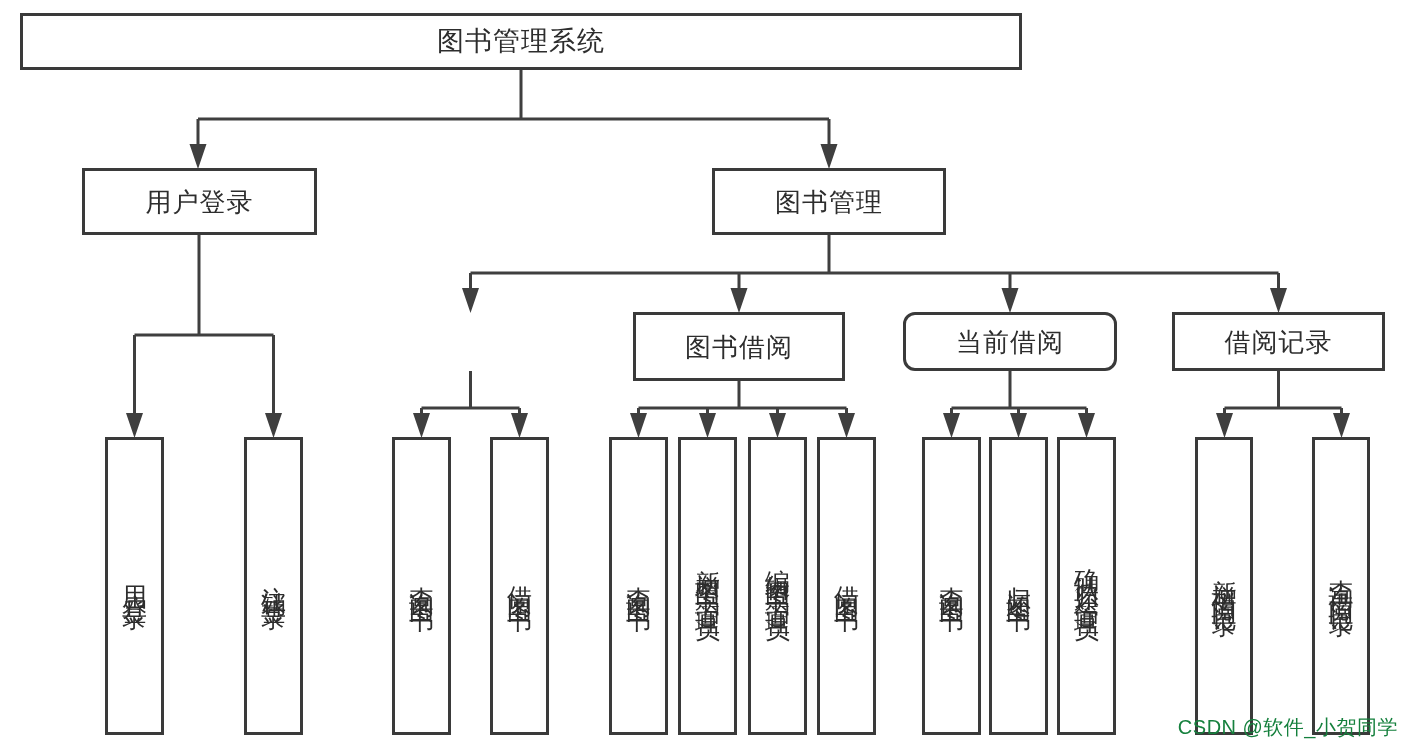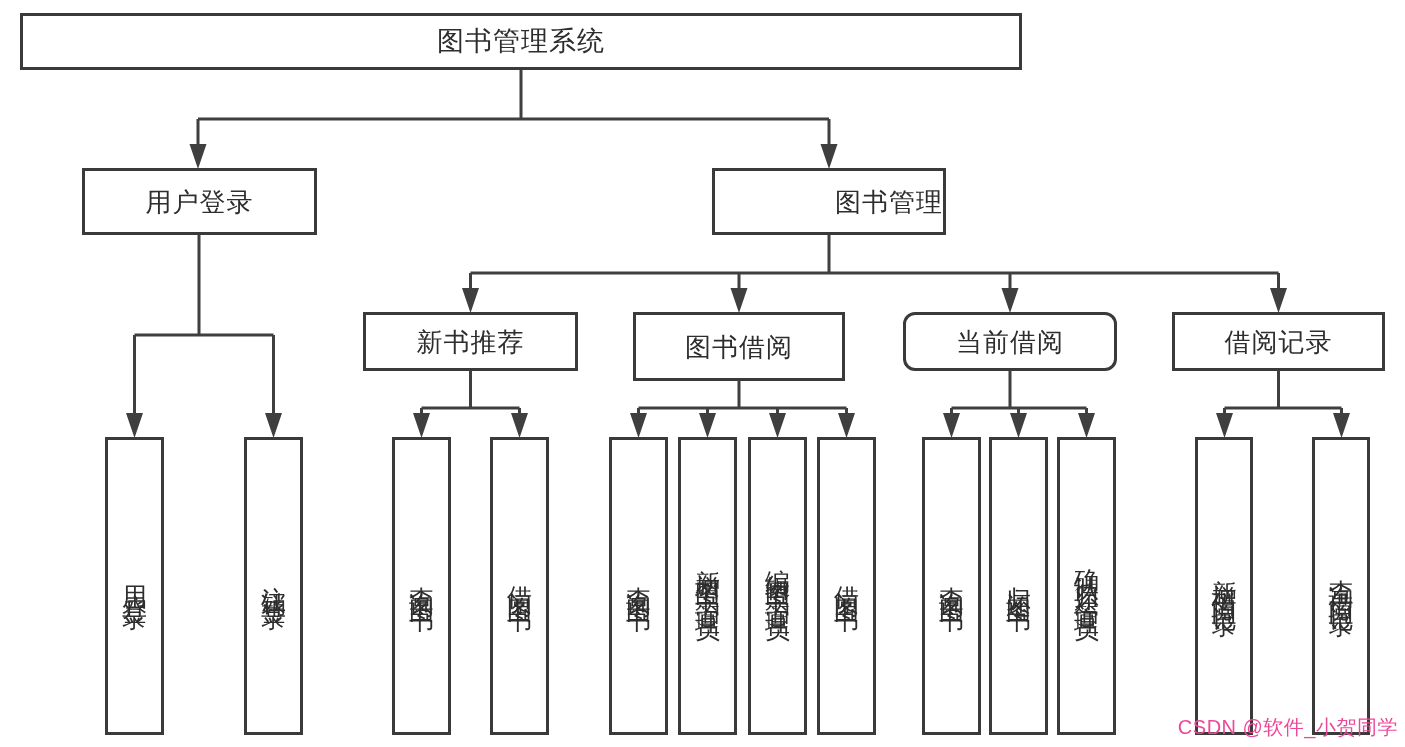--- a/index.html
+++ b/index.html
@@ -87,27 +87,24 @@
              M1333 413 L1350 413 L1341.5 438 Z"></path>
   </svg>
 
   <div class="box h-box root-box" style="left:20px; top:13px; width:1002px; height:57px;">
     <span>图书管理系统</span>
   </div>
 
   <div class="box h-box" style="left:82px; top:168px; width:235px; height:67px;">
     <span>用户登录</span>
   </div>
-  <div class="box h-box" style="left:712px; top:168px; width:234px; height:67px;justify-content:flex-end;">
+  <div class="box h-box" style="left:712px; top:168px; width:234px; height:67px;">
     <span>图书管理</span>
   </div>
 
-  <div class="box h-box" style="left:363px; top:312px; width:215px; height:59px;">
-    <span>新书推荐</span>
-  </div>
   <div class="box h-box" style="left:633px; top:312px; width:212px; height:69px;">
     <span>图书借阅</span>
   </div>
   <div class="box h-box" style="left:903px; top:312px; width:214px; height:59px;border-radius:12px;">
     <span>当前借阅</span>
   </div>
   <div class="box h-box" style="left:1172px; top:312px; width:213px; height:59px;">
     <span>借阅记录</span>
   </div>
 
@@ -148,15 +145,15 @@
     <span>确认归还（管理员）</span>
   </div>
 
   <div class="box v-box" style="left:1195px; top:437px; width:58px; height:298px;">
     <span>新增借阅记录</span>
   </div>
   <div class="box v-box" style="left:1312px; top:437px; width:58px; height:298px;">
     <span>查询借阅记录</span>
   </div>
 
-  <div id="watermark" style="color: #ec4899;">CSDN @软件_小贺同学</div>
+  <div id="watermark" style="color: #15803d;">CSDN @软件_小贺同学</div>
 
 </div>
 
 </body></html>

